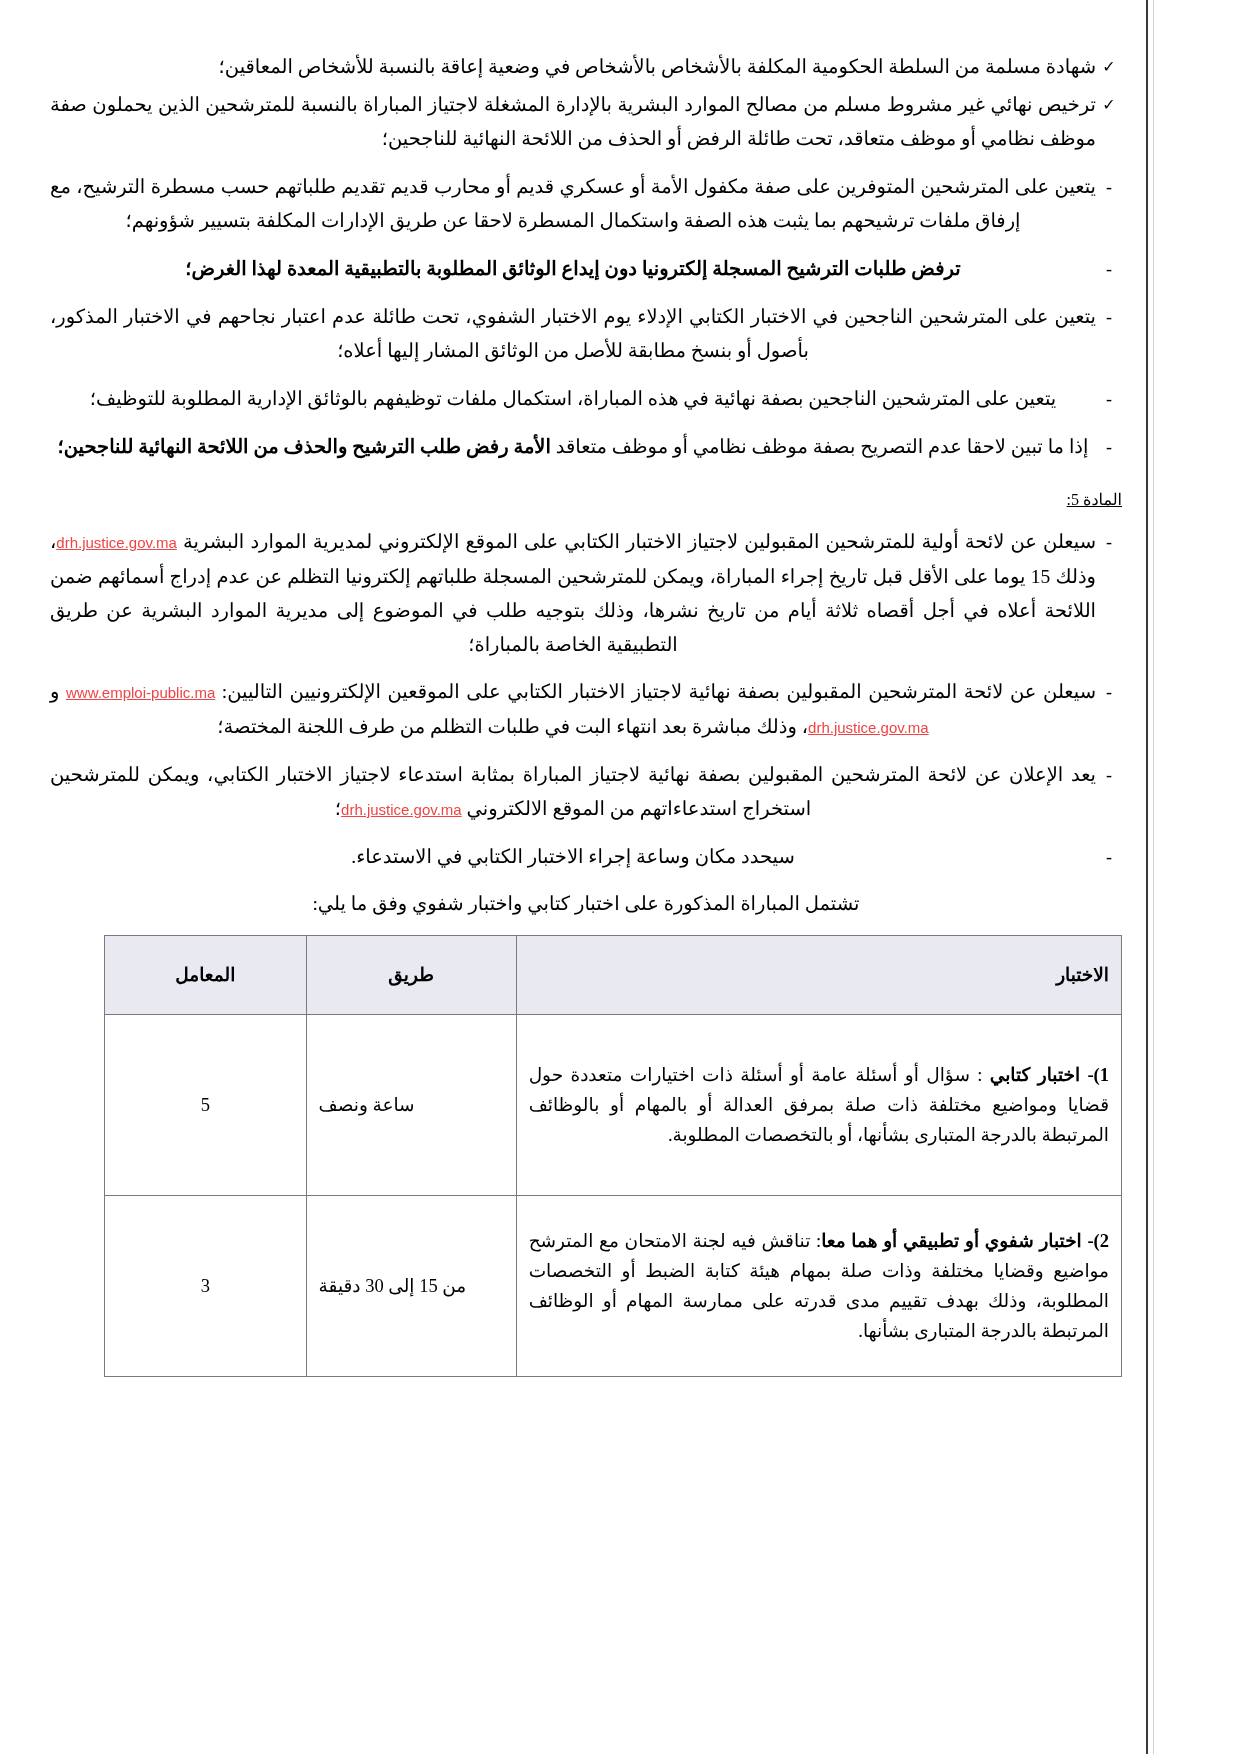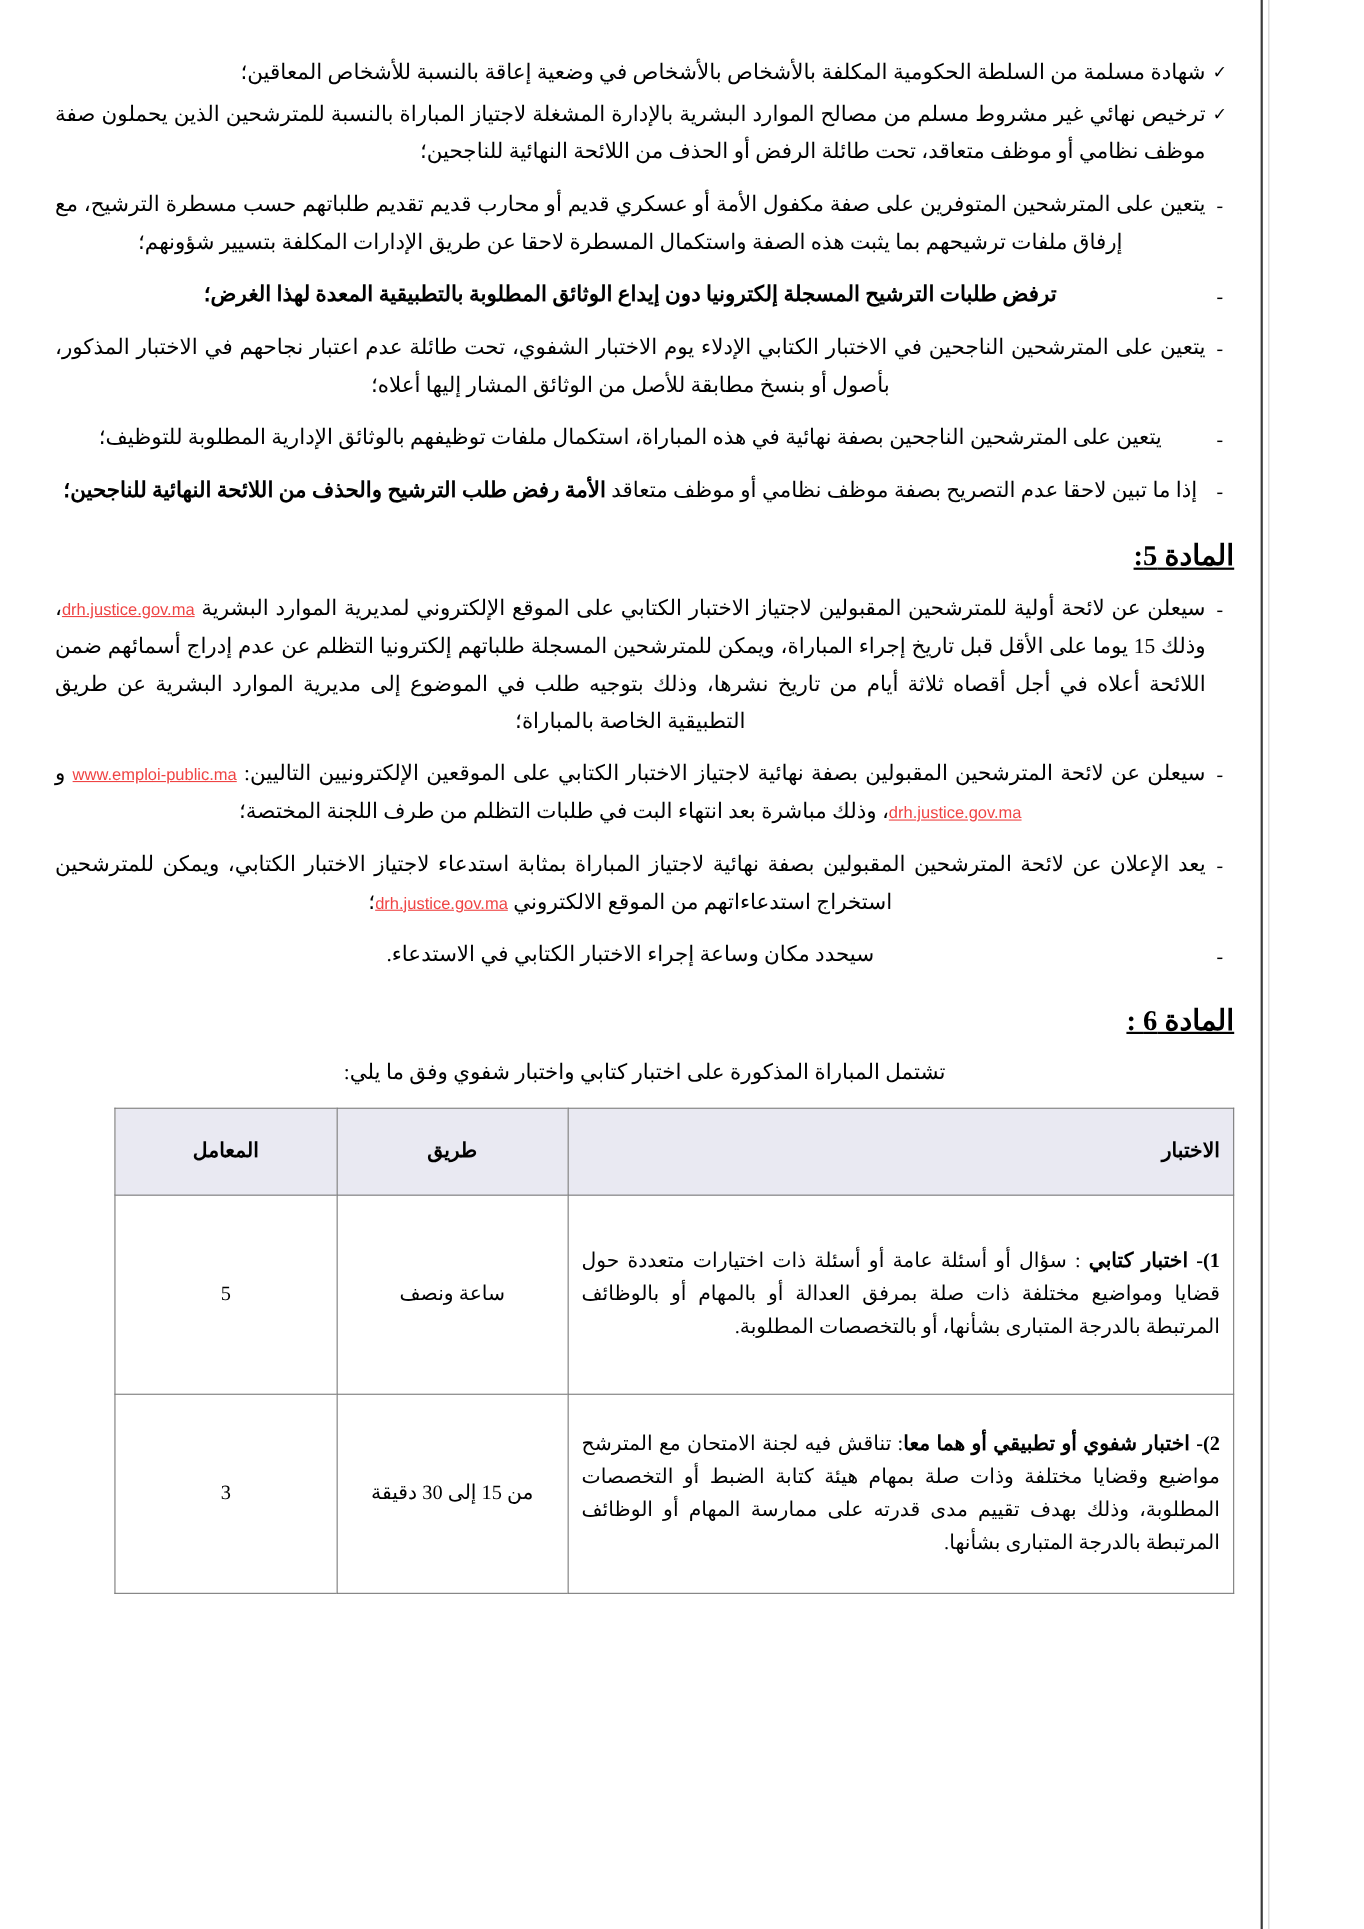--- a/index.html
+++ b/index.html
@@ -71,22 +71,22 @@
   .bold { font-weight: bold; }
   .lnk {
     color: #ef4444;
     text-decoration: underline;
     font-family: "Liberation Sans", sans-serif;
     font-size: 15px;
     direction: ltr;
     unicode-bidi: embed;
   }
   .article-head {
-    font-size: 26px;
-    font-weight: bold;
+    font-size: 16px;
+    font-weight: normal;
     text-decoration: underline;
     margin: 26px 0 16px 0;
     text-align: right;
   }
   .intro-line {
     font-size: 19.5px;
     line-height: 34px;
     text-align: center;
     margin-bottom: 14px;
   }
@@ -104,21 +104,21 @@
     font-size: 18.5px;
     line-height: 30px;
   }
   table.exam-table thead th {
     background: #e9e9f2;
     font-weight: bold;
     text-align: center;
     height: 58px;
   }
   .col-exam { width: 620px; text-align: justify; text-align-last: right; }
-  .col-dur  { width: 196px; text-align: center; }
+  .col-dur  { width: 196px; text-align: left; }
   .col-coef { width: 186px; text-align: center; }
   .cell-exam { height: 160px; }
   .u { }
 </style>
 </head>
 <body>
 
 <div class="page">
 
   <div class="scan-edge"></div>
@@ -176,21 +176,20 @@
     <div class="bullet-row">
       <div class="bullet-mark">-</div>
       <div class="bullet-text"><span>يعد الإعلان عن لائحة المترشحين المقبولين بصفة نهائية لاجتياز المباراة بمثابة استدعاء لاجتياز الاختبار الكتابي، ويمكن للمترشحين استخراج استدعاءاتهم من الموقع الالكتروني </span><a class="lnk" href="#">drh.justice.gov.ma</a><span>؛</span></div>
     </div>
 
     <div class="bullet-row">
       <div class="bullet-mark">-</div>
       <div class="bullet-text" style="text-align-last:center">سيحدد مكان وساعة إجراء الاختبار الكتابي في الاستدعاء.</div>
     </div>
 
-    <div class="article-head">المادة 6 :</div>
 
     <div class="intro-line">تشتمل المباراة المذكورة على اختبار كتابي واختبار شفوي وفق ما يلي:</div>
 
     <table class="exam-table">
       <thead>
         <tr>
           <th class="col-exam">الاختبار</th>
           <th class="col-dur">طريق</th>
           <th class="col-coef">المعامل</th>
         </tr>

